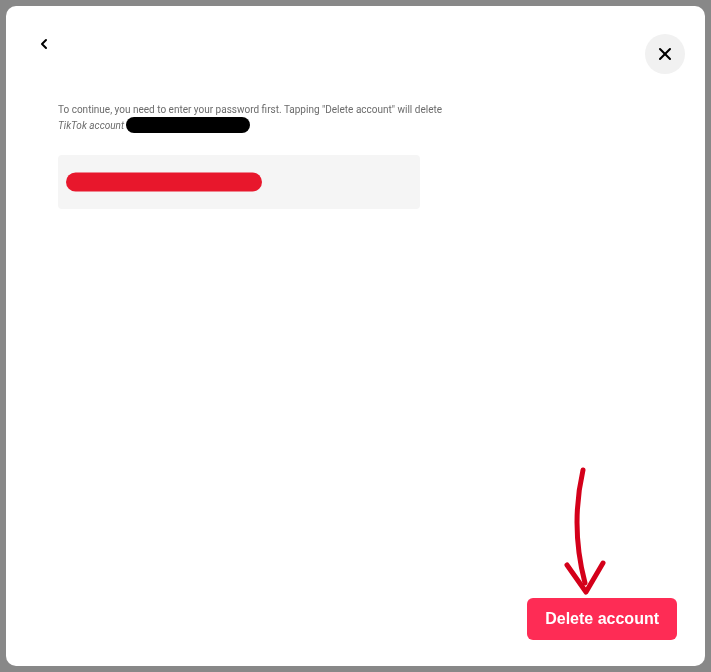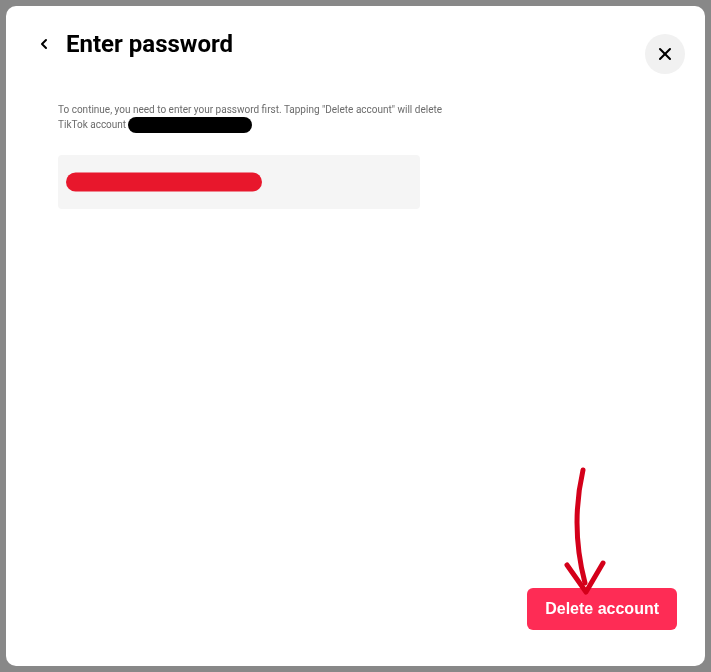--- a/index.html
+++ b/index.html
@@ -75,21 +75,22 @@
       font-size: 10px;
       color: #6b6b6b;
       line-height: 1.5;
       margin-bottom: 22px;
     }
     .desc-line1 {
       display: block;
     }
     .desc-line2 {
       display: flex;
-      align-items: flex-start;
+      align-items: flex-end;
+      font-style: italic;
     }
     .redacted-account {
       display: inline-block;
       width: 124px;
       height: 16px;
       background: #000;
       border-radius: 8px;
       margin-left: 2px;
     }
     .input-wrap {
@@ -114,21 +115,21 @@
       position: absolute;
       left: 8px;
       top: 50%;
       transform: translateY(-50%);
       width: 196px;
       height: 19px;
       background: #e8172c;
       border-radius: 10px;
     }
     .footer {
-      padding: 0 28px 36px 0;
+      padding: 0 28px 26px 0;
       display: flex;
       justify-content: flex-end;
     }
     .delete-btn {
       background: #fe2c55;
       color: #fff;
       border: none;
       border-radius: 6px;
       padding: 12px 18px;
       font-size: 16px;
@@ -152,21 +153,20 @@
 
 <div class="bg-text">interactions</div>
 
 <div class="modal">
   <div class="header">
     <div class="back-btn">
       <svg viewBox="0 0 24 24" fill="none" stroke="#000" stroke-width="3" stroke-linecap="round" stroke-linejoin="round">
         <polyline points="15 18 9 12 15 6"></polyline>
       </svg>
     </div>
-    <h1 class="title">Enter password</h1>
     <div class="close-btn">
       <svg viewBox="0 0 24 24" fill="none" stroke="#000" stroke-width="2.5" stroke-linecap="round">
         <line x1="6" y1="6" x2="18" y2="18"></line>
         <line x1="18" y1="6" x2="6" y2="18"></line>
       </svg>
     </div>
   </div>
 
   <div class="content">
     <div class="desc">

